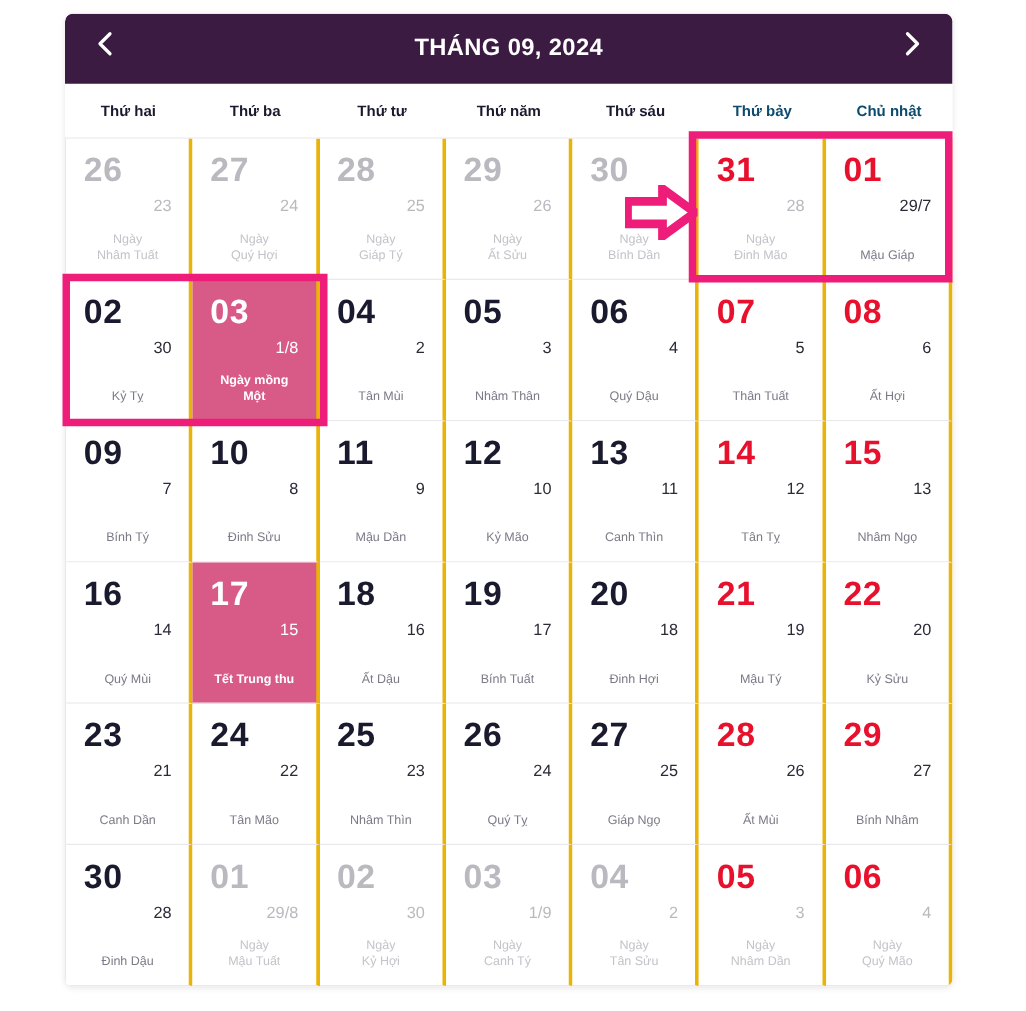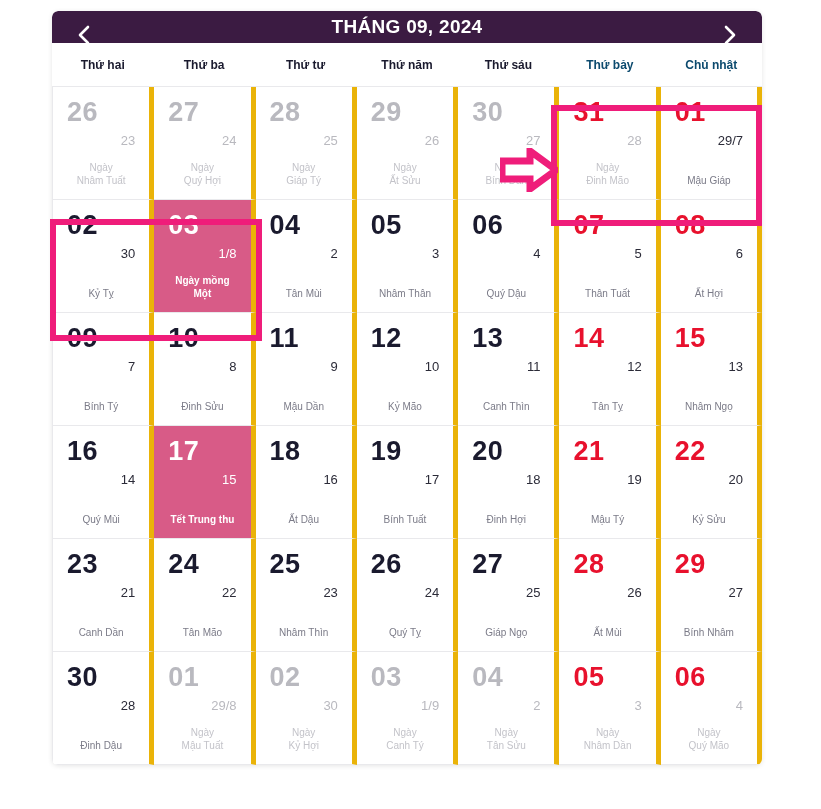--- a/index.html
+++ b/index.html
@@ -27,21 +27,21 @@
     width: 710px;
     background: #ffffff;
     border-radius: 6px;
     box-shadow: 0 1px 5px rgba(0,0,0,0.10);
     overflow: hidden;
   }
 
   
   .cal-header {
     position: relative;
-    height: 32px;
+    height: 56px;
     background: #3b1b42;
     display: flex;
     align-items: center;
     justify-content: center;
     border-radius: 6px 6px 0 0;
   }
   .cal-title {
     color: #ffffff;
     font-size: 19px;
     font-weight: bold;
@@ -83,21 +83,21 @@
   .grid {
     display: grid;
     grid-template-columns: repeat(7, 1fr);
     border-top: 1px solid #e9e9ec;
     border-left: 1px solid #e9e9ec;
   }
   .cell {
     position: relative;
     height: 113px;
     box-sizing: border-box;
-    border-right: 5px solid #eab308;
+    border-right: 3px solid #eab308;
     border-bottom: 1px solid #e9e9ec;
     background: #ffffff;
     padding: 12px 14px 10px 14px;
     cursor: pointer;
   }
   .cell .solar {
     font-size: 27px;
     font-weight: bold;
     color: #1a1a2e;
     line-height: 1.0;

